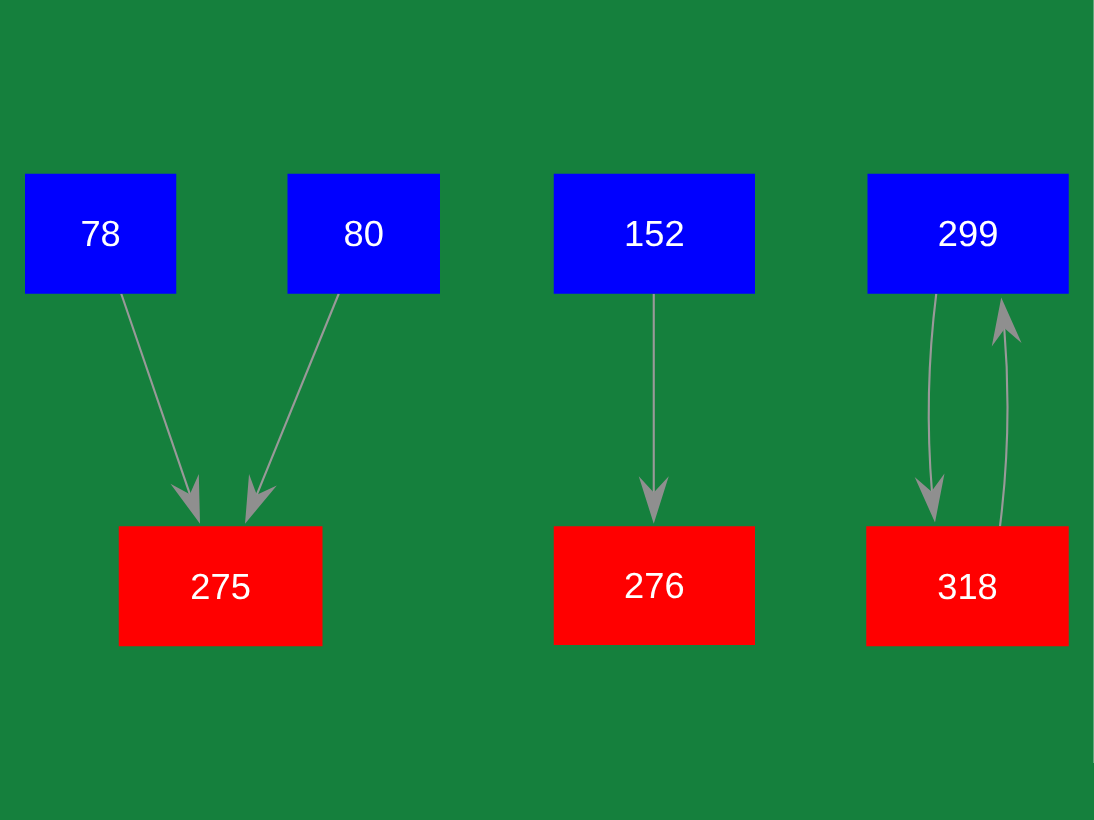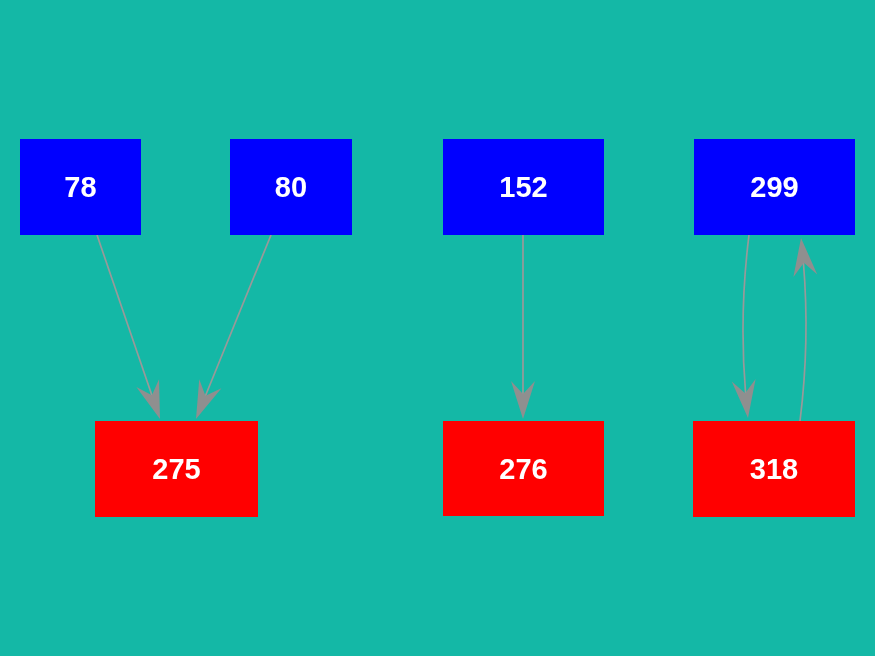--- a/index.html
+++ b/index.html
@@ -8,22 +8,21 @@
     background: #ffffff;
   }
   body {
     width: 875px;
     height: 656px;
     overflow: hidden;
   }
   .diagram-wrap {
     width: 875px;
     height: 656px;
-    background: #14b8a6;
-    font-weight: bold;
+    background: #15803d;
   }
   svg {
     display: block;
   }
   svg text {
     font-family: "Liberation Sans", sans-serif;
   }
 </style>
 </head>
 <body>

